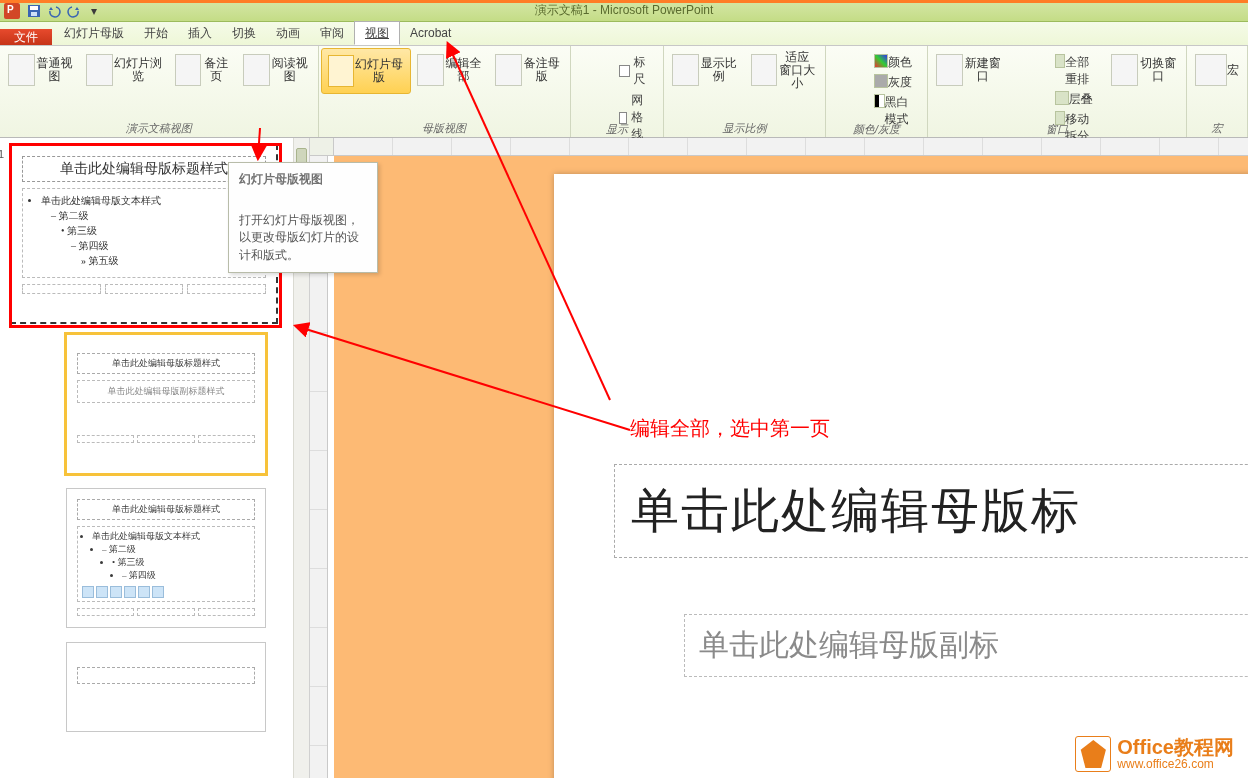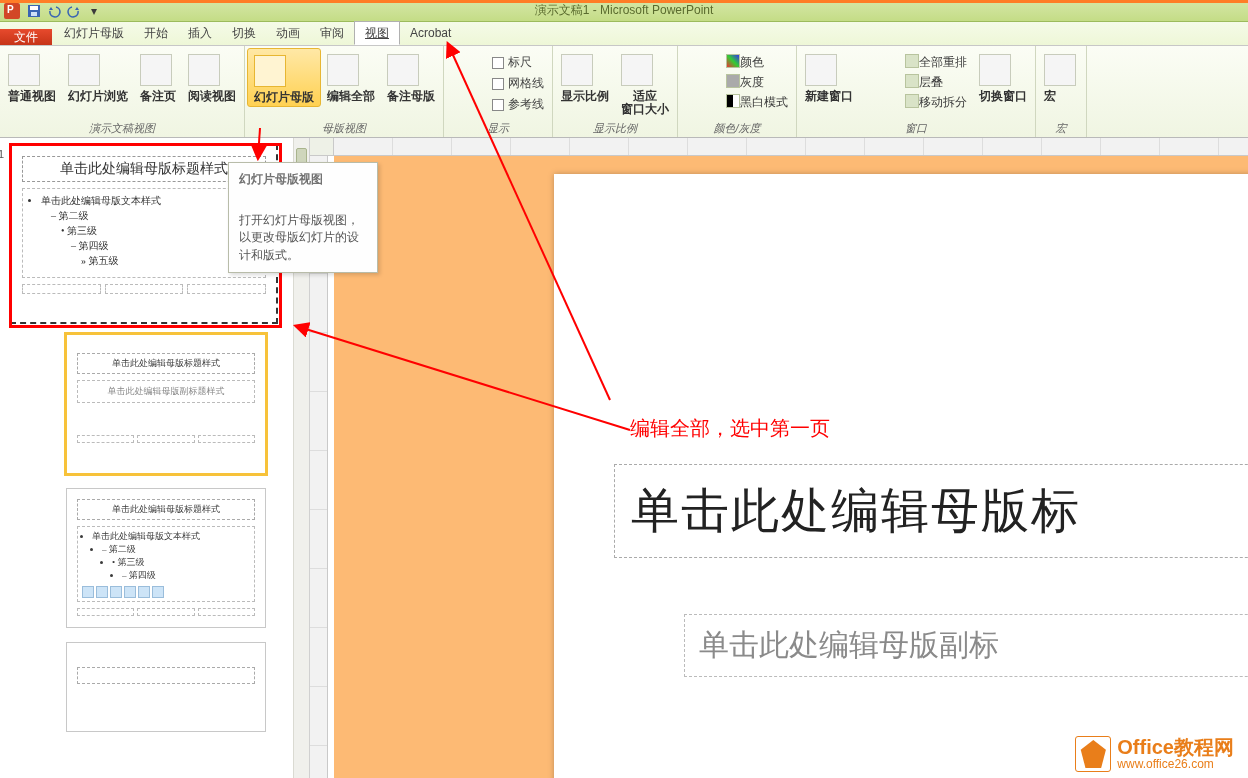--- a/index.html
+++ b/index.html
@@ -97,25 +97,24 @@
     display: flex; align-items:flex-start;
     height: 74px;
   }
   .ribbon-group .group-label {
     text-align: center;
     color: #666;
     font-size: 11px;
     height: 16px; line-height: 14px; font-style: italic;
   }
   .vbtn {
-    display:flex; flex-direction:column; align-items:flex-start;
+    display:flex; align-items:center;
     padding: 2px 6px;
     min-width: 46px;
     text-align:center;
-    font-weight:bold;
   }
   .vbtn .vicon {
     width: 32px; height: 32px;
     background:#f5f5f5;
     border:1px solid #c8ccbc;
     margin: 4px 0;
   }
   .vbtn .vlbl { font-size:12px; line-height:13px; color:#333; white-space:pre-line;}
   .vbtn.highlight {
     background: linear-gradient(#ffe8a6,#ffd152);

